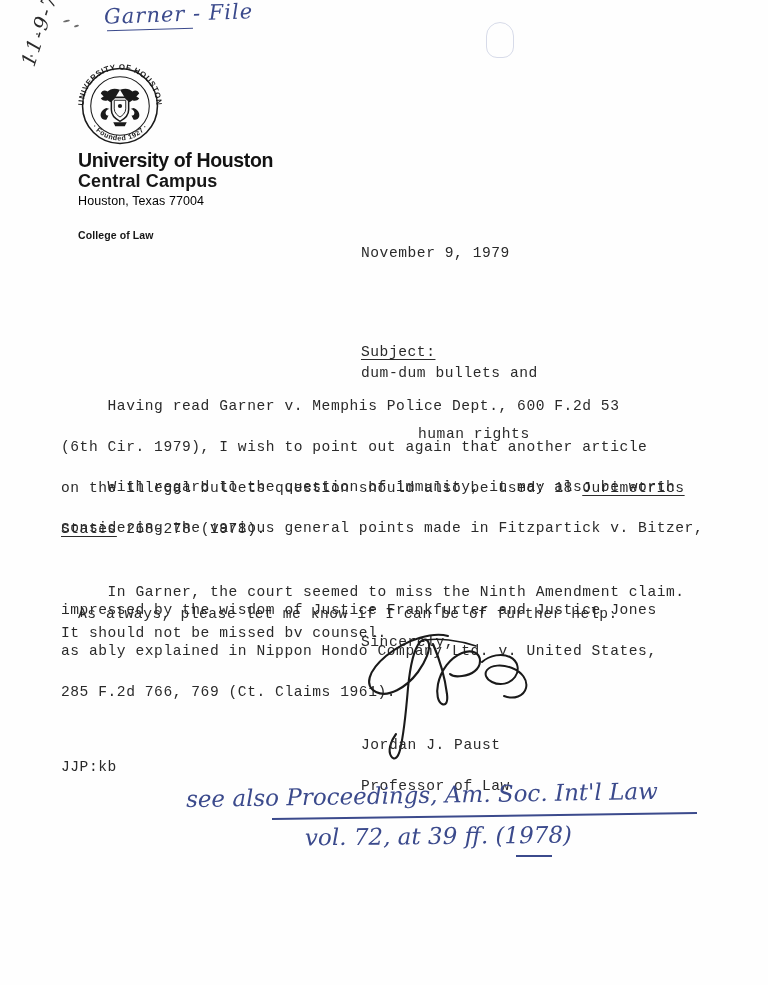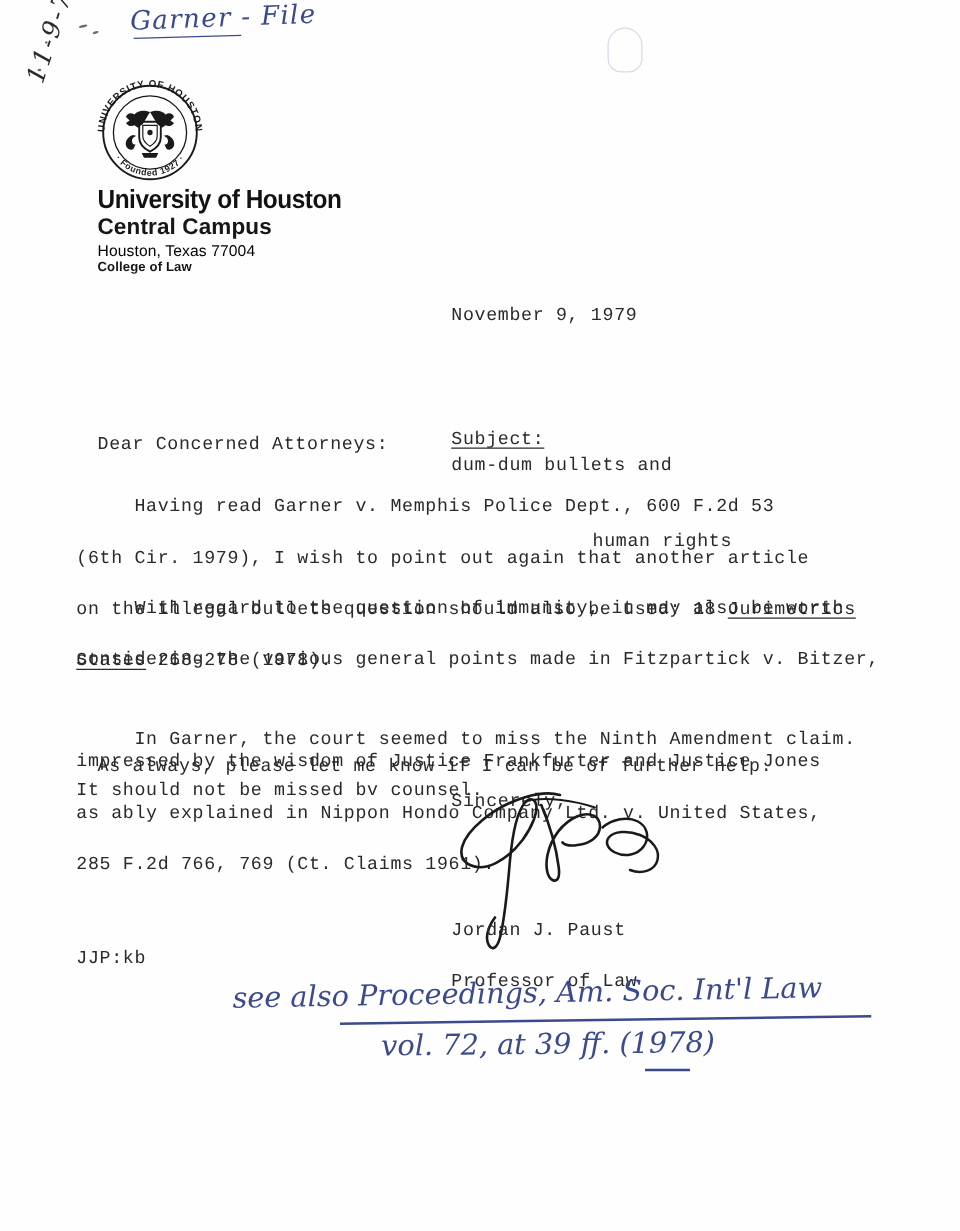--- a/index.html
+++ b/index.html
@@ -107,21 +107,21 @@
   }
   #lh-city {
     font-size: 12.5px;
     margin-top: 2px;
     letter-spacing: 0.1px;
     color: #000000;
   }
   #lh-college {
     font-size: 10.5px;
     font-weight: bold;
-    margin-top: 0;
+    margin-top: 21px;
     letter-spacing: 0.1px;
     color: #161616;
   }
 
   
   .typed {
     position: absolute;
     font-family: "Liberation Mono", monospace;
     font-size: 14.6px;
     line-height: 20.5px;
@@ -131,21 +131,21 @@
   }
   #date-line { left: 361px; top: 243px; }
 
   #subject-block { left: 361px; top: 301px; }
   #subject-row { display: flex; flex-direction: column; }
   #subject-label {
     text-decoration: underline;
     text-underline-offset: 3px;
   }
   #subject-gap { width: 36px; }
-  #subject-l2 { margin-left: 113px; }
+  #subject-l2 { margin-left: 57px; }
 
   #salutation { left: 78px; top: 346px; }
 
   #para1 { left: 61px; top: 375px; }
   #para2 { left: 61px; top: 456px; }
   #para3 { left: 61px; top: 561px; }
   #para4 { left: 78px; top: 604px; }
 
   .u { text-decoration: underline; text-underline-offset: 3px; }
 
@@ -238,21 +238,20 @@
 
   <div class="typed" id="subject-block">
     <div id="subject-row">
       <span id="subject-label">Subject:</span>
       <span id="subject-gap"></span>
       <span>dum-dum bullets and</span>
     </div>
     <div id="subject-l2">human rights</div>
   </div>
 
-  <div class="typed" id="salutation">Dear Concerned Attorneys:</div>
 
   <div class="typed" id="para1">
 <span>     Having read Garner v. Memphis Police Dept., 600 F.2d 53</span>
 <br><span>(6th Cir. 1979), I wish to point out again that another article</span>
 <br><span>on the illegal bullets question should also be used: 18 </span><span class="u">Jurimetrics</span>
 <br><span class="u">States</span><span> 268-278 (1978).</span>
   </div>
 
   <div class="typed" id="para2">
 <span>     With regard to the question of immunity, it may also be worth</span>

